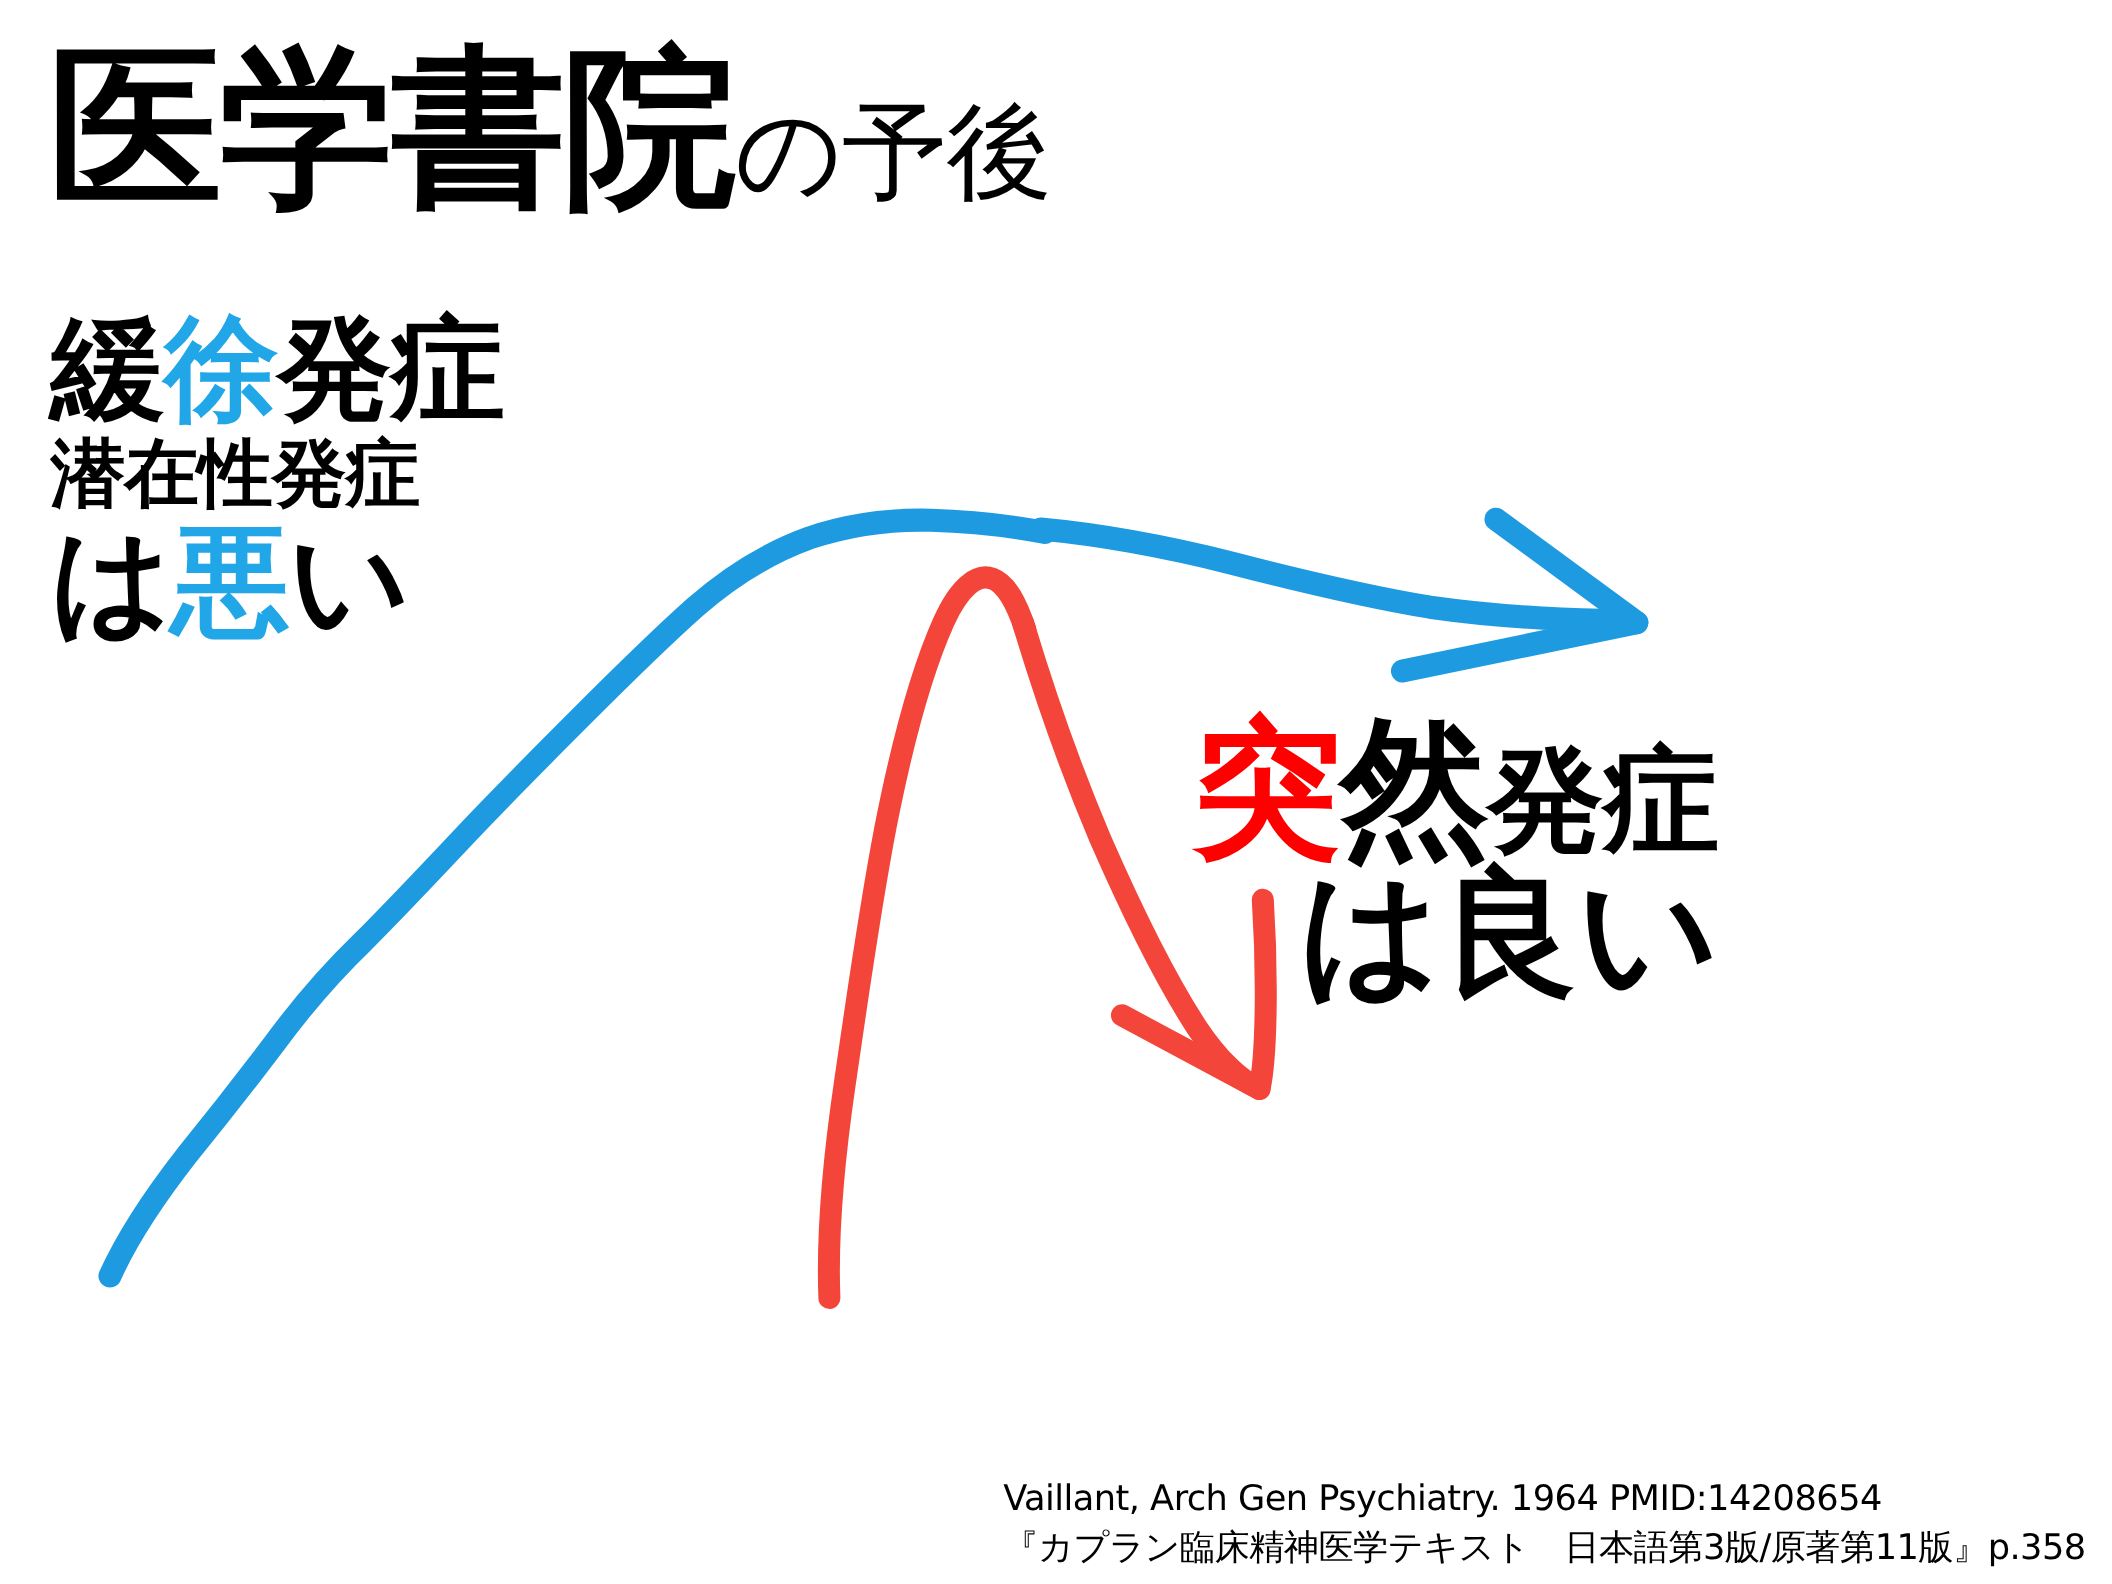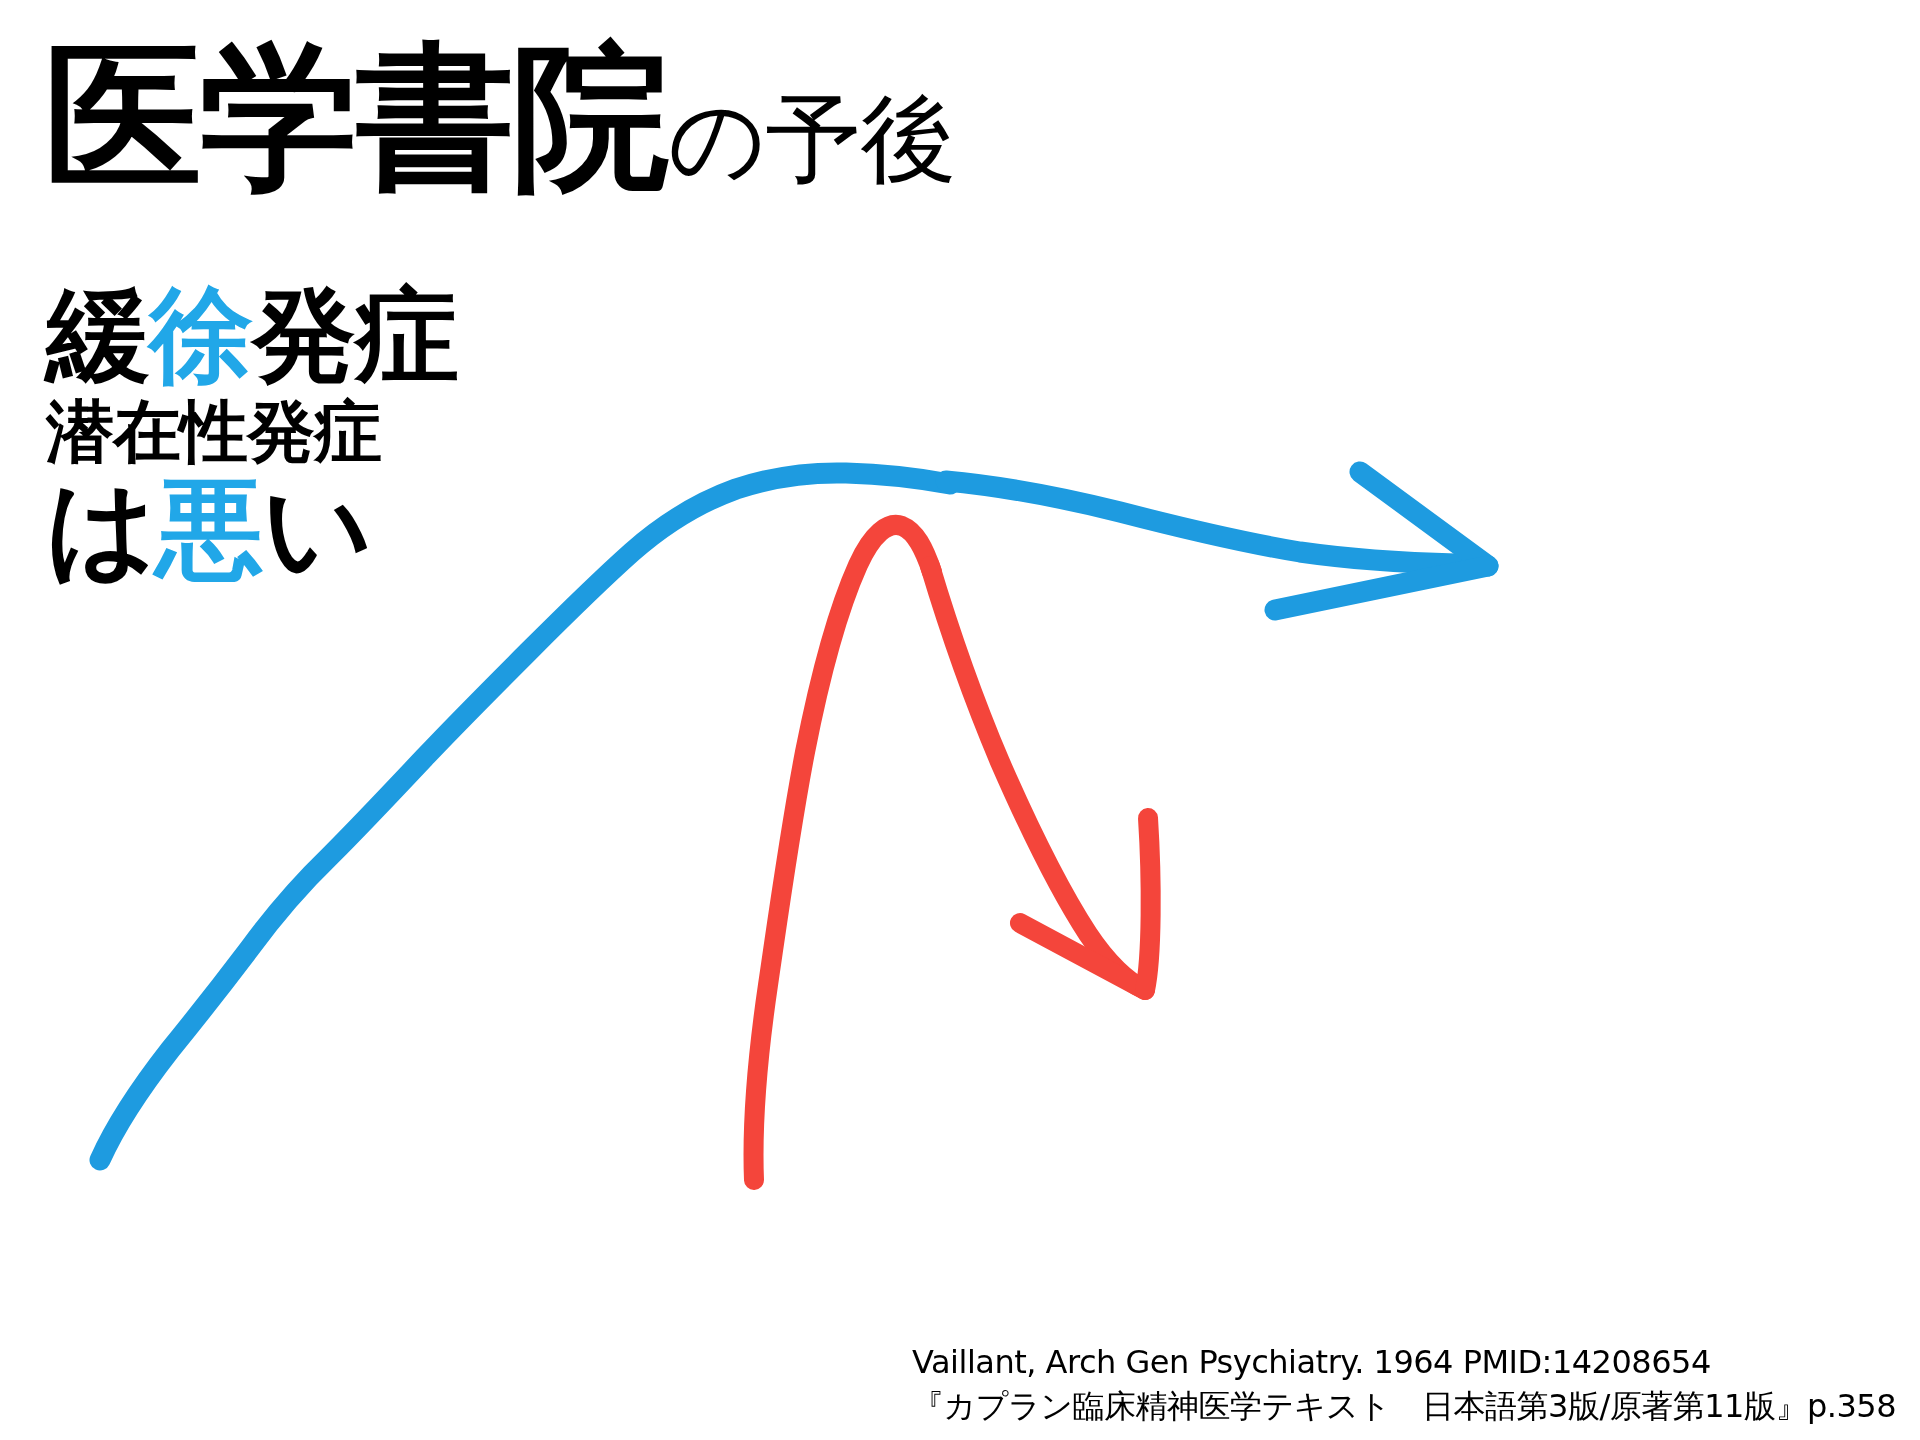--- a/index.html
+++ b/index.html
@@ -146,19 +146,23 @@
       <path fill="none" stroke="#F4453B" stroke-width="20" stroke-linecap="round" stroke-linejoin="round" d="M 1145,990 C 1152,958 1152,880 1148,818"></path>
     </g>
   </svg>
 
   <div id="left-block">
     <span class="l1"><span>緩</span><span class="blue">徐</span><span>発症</span></span>
     <span class="l2">潜在性発症</span>
     <span class="l3"><span>は</span><span class="blue">悪</span><span>い</span></span>
   </div>
 
+  <div id="right-block">
+    <span class="r1"><span class="k-big red">突</span><span class="k-big">然</span><span class="k-sm">発症</span></span>
+    <span class="r2">は良い</span>
+  </div>
 
   <div id="citations">
     <span class="cite">Vaillant, Arch Gen Psychiatry. 1964 PMID:14208654</span>
     <span class="cite">『カプラン臨床精神医学テキスト　日本語第3版/原著第11版』p.358</span>
   </div>
 
 </div>
 
 </body></html>

